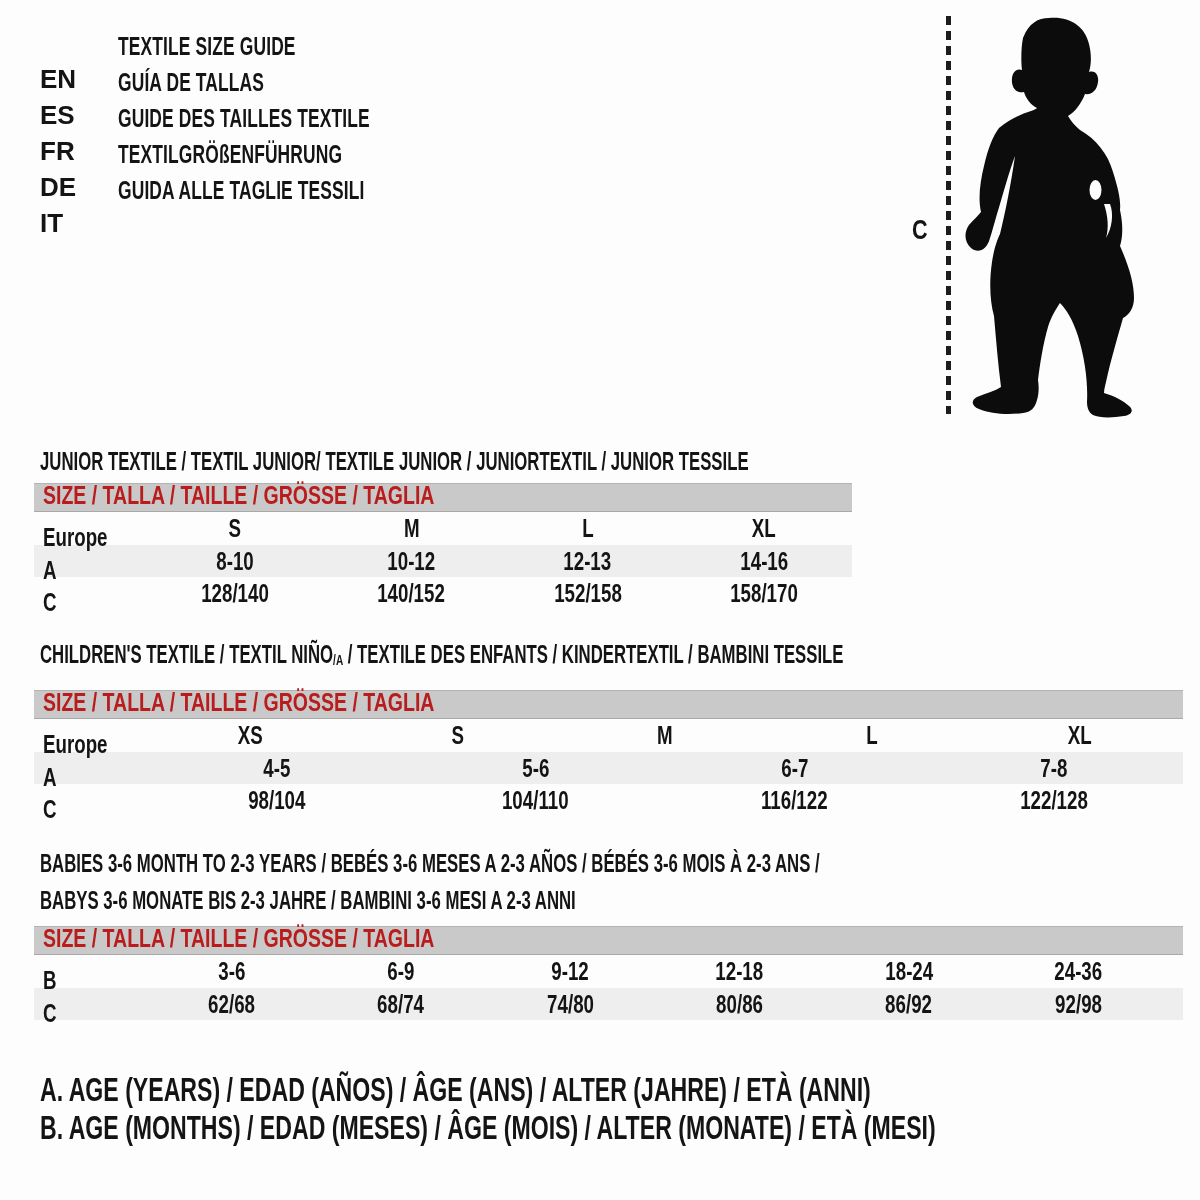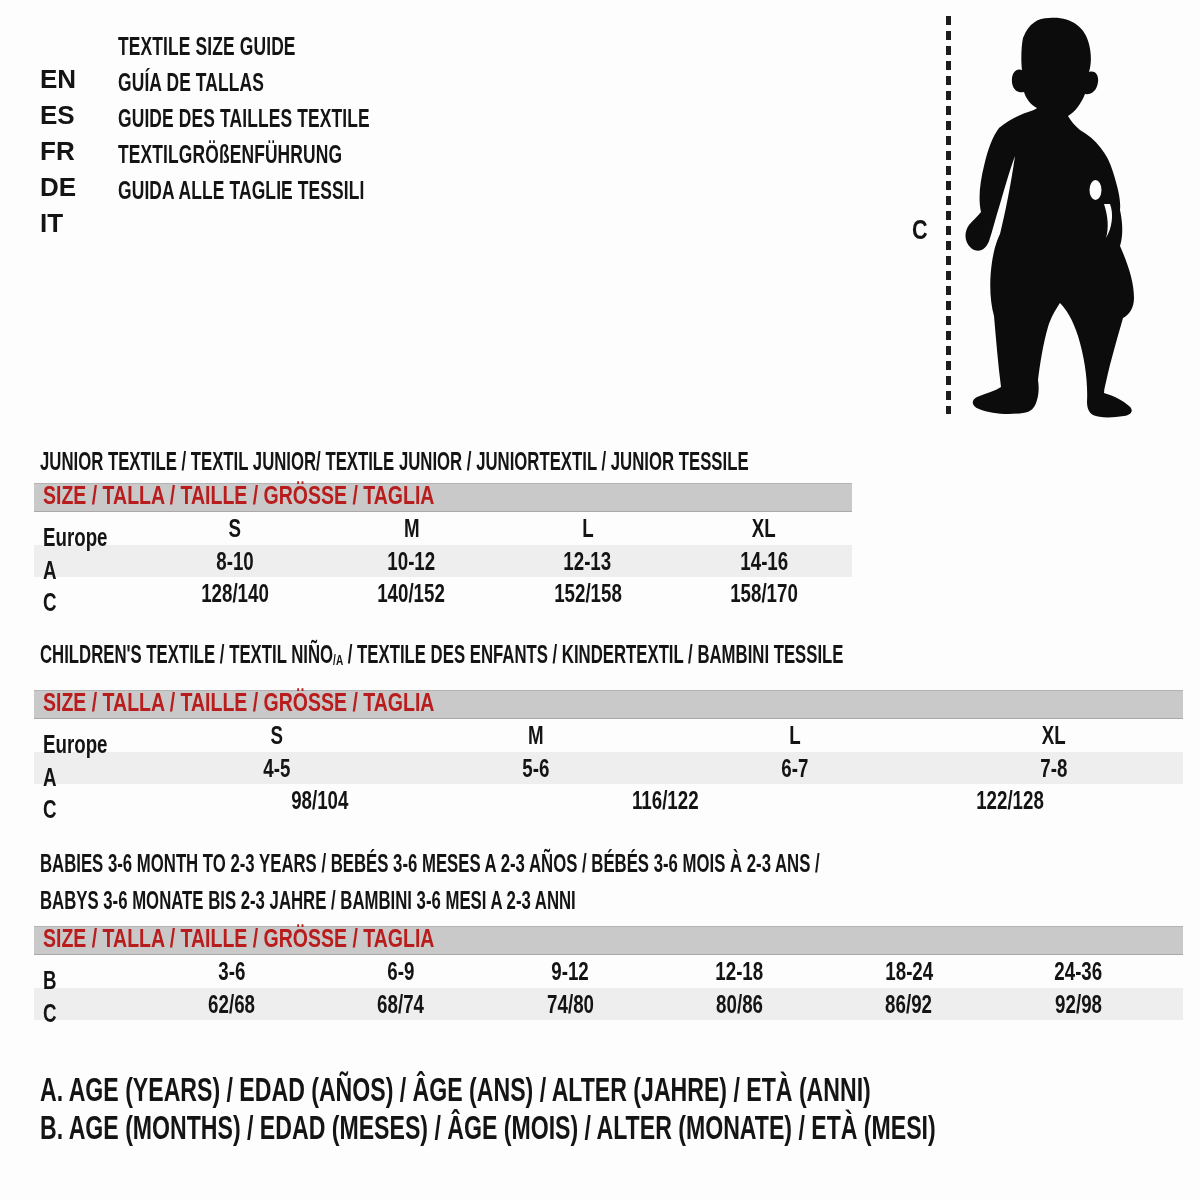--- a/index.html
+++ b/index.html
@@ -135,35 +135,37 @@
 
   <div class="sec-title title-children">
     <span class="cond"><span>CHILDREN'S TEXTILE / TEXTIL NIÑO</span><span class="sub">/A</span><span> / TEXTILE DES ENFANTS / KINDERTEXTIL / BAMBINI TESSILE</span></span>
   </div>
   <div class="tbl tbl-children">
     <div class="tbl-bar">
       <span class="cond">SIZE / TALLA / TAILLE / GRÖSSE / TAGLIA</span>
     </div>
     <div class="tbl-row first">
       <span class="lbl"><span class="cond">Europe</span></span>
+      <span class="cell"><span class="condc">XS</span></span>
       <span class="cell"><span class="condc">S</span></span>
       <span class="cell"><span class="condc">M</span></span>
       <span class="cell"><span class="condc">L</span></span>
       <span class="cell"><span class="condc">XL</span></span>
     </div>
     <div class="tbl-row alt">
       <span class="lbl"><span class="cond">A</span></span>
       <span class="cell"><span class="condc">4-5</span></span>
       <span class="cell"><span class="condc">5-6</span></span>
       <span class="cell"><span class="condc">6-7</span></span>
       <span class="cell"><span class="condc">7-8</span></span>
     </div>
     <div class="tbl-row">
       <span class="lbl"><span class="cond">C</span></span>
       <span class="cell"><span class="condc">98/104</span></span>
+      <span class="cell"><span class="condc">104/110</span></span>
       <span class="cell"><span class="condc">116/122</span></span>
       <span class="cell"><span class="condc">122/128</span></span>
     </div>
   </div>
 
   <div class="sec-title title-babies">
     <div><span class="cond">BABIES 3-6 MONTH TO 2-3 YEARS / BEBÉS 3-6 MESES A 2-3 AÑOS / BÉBÉS 3-6 MOIS À 2-3 ANS /</span></div>
     <div><span class="cond">BABYS 3-6 MONATE BIS 2-3 JAHRE / BAMBINI 3-6 MESI A 2-3 ANNI</span></div>
   </div>
   <div class="tbl tbl-babies pr20">

